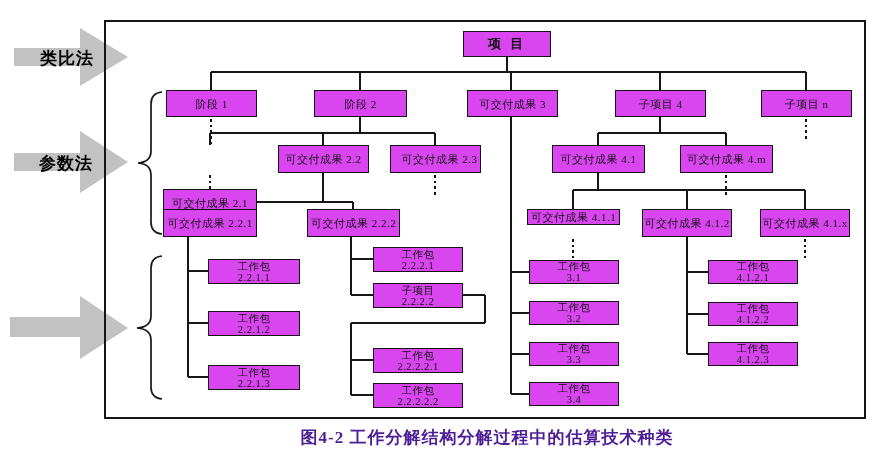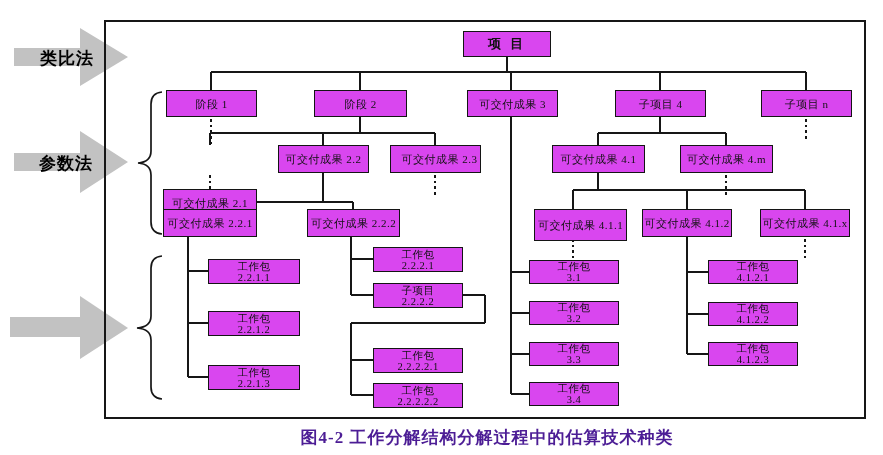--- a/index.html
+++ b/index.html
@@ -138,21 +138,21 @@
       </div>
       <div class="node" style="left: 680px; top: 145px; width: 93px; height: 28px;">
         <span>可交付成果 4.m</span>
       </div>
       <div class="node" style="left: 163px; top: 209px; width: 94px; height: 28px;">
         <span>可交付成果 2.2.1</span>
       </div>
       <div class="node" style="left: 307px; top: 209px; width: 93px; height: 28px;">
         <span>可交付成果 2.2.2</span>
       </div>
-      <div class="node" style="left: 527px; top: 209px; width: 93px; height: 32px; margin-left: 7px;">
+      <div class="node" style="left: 527px; top: 209px; width: 93px; height: 16px;">
         <span>可交付成果 4.1.1</span>
       </div>
       <div class="node" style="left: 642px; top: 209px; width: 90px; height: 28px;">
         <span>可交付成果 4.1.2</span>
       </div>
       <div class="node" style="left: 760px; top: 209px; width: 90px; height: 28px;">
         <span>可交付成果 4.1.x</span>
       </div>
       <div class="node" style="left: 208px; top: 259px; width: 92px; height: 25px; font-size: 10.5px; line-height: 11px; letter-spacing: 0.5px;">
         <span>工作包</span>

